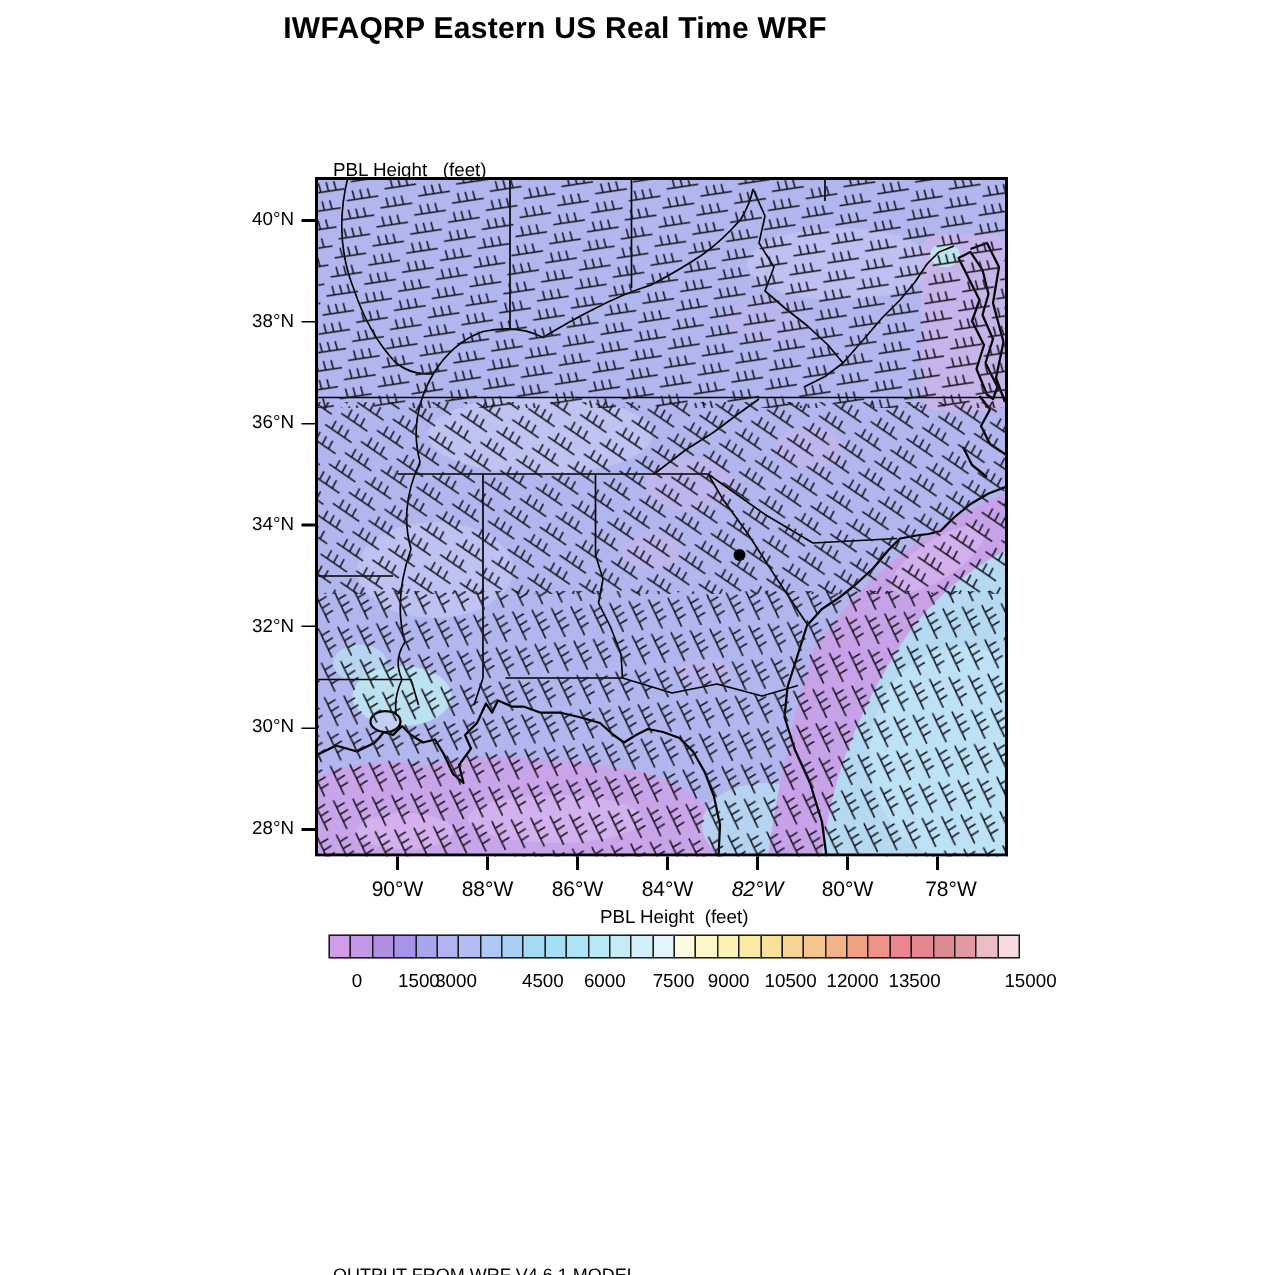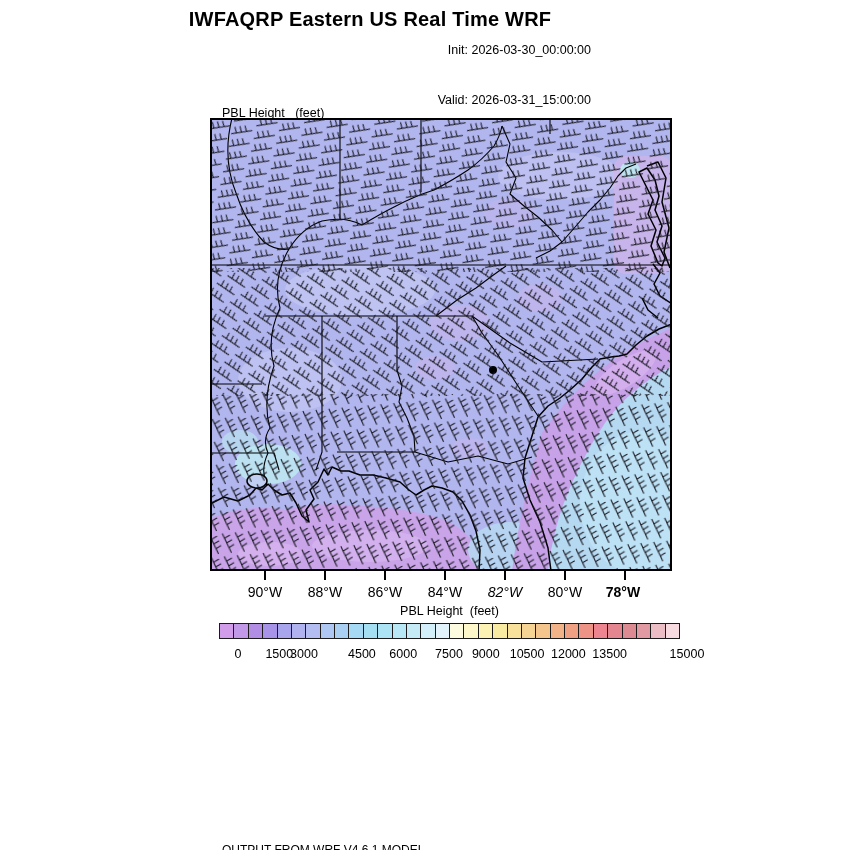--- a/index.html
+++ b/index.html
@@ -31,24 +31,20 @@
   .barbs{stroke:#17171f;stroke-width:1.05;fill:none;}
   .statelines{stroke:#000;stroke-width:1.1;fill:none;stroke-linejoin:round;}
   .coast{stroke:#000;stroke-width:1.5;fill:none;stroke-linejoin:round;}
 </style>
 </head>
 <body>
 
 <div class="page">
 
   <div class="title">IWFAQRP Eastern US Real Time WRF</div>
-  <div class="run-info">
-    <div>Init: 2026-03-30_00:00:00</div>
-    <div>Valid: 2026-03-31_15:00:00</div>
-  </div>
 
   <div class="field-labels">
     <div>PBL Height   (feet)</div>
     <div>Transport Winds   (kts)</div>
   </div>
 
   <div class="map-frame">
     <svg width="462" height="453" viewBox="0 0 462 453">
       <defs>
         <pattern id="pbN" width="23" height="13" patternUnits="userSpaceOnUse" patternTransform="rotate(12)">
@@ -146,35 +142,51 @@
 
         <rect x="-10" y="-6" width="482" height="160" fill="url(#pbN)"></rect>
         <rect x="-10" y="150" width="482" height="128" fill="url(#pbM)"></rect>
         <rect x="-10" y="276" width="482" height="183" fill="url(#pbS)"></rect>
       </g>
 
       <rect x="1" y="1" width="460" height="451" fill="none" stroke="#000" stroke-width="2"></rect>
     </svg>
   </div>
 
+  <div class="lat-axis">
+      <div class="lat-tick" style="top: 28.25px;"></div>
+      <div class="lat-label" style="top: 21px;">40°N</div>
+      <div class="lat-tick" style="top: 95.92px;"></div>
+      <div class="lat-label" style="top: 88.67px;">38°N</div>
+      <div class="lat-tick" style="top: 163.59px;"></div>
+      <div class="lat-label" style="top: 156.34px;">36°N</div>
+      <div class="lat-tick" style="top: 231.26px;"></div>
+      <div class="lat-label" style="top: 224.01px;">34°N</div>
+      <div class="lat-tick" style="top: 298.93px;"></div>
+      <div class="lat-label" style="top: 291.68px;">32°N</div>
+      <div class="lat-tick" style="top: 366.6px;"></div>
+      <div class="lat-label" style="top: 359.35px;">30°N</div>
+      <div class="lat-tick" style="top: 434.27px;"></div>
+      <div class="lat-label" style="top: 427.02px;">28°N</div>
+    </div>
   <div class="lon-axis">
       <div class="lon-tick" style="left: 54.25px;"></div>
       <div class="lon-label" style="left: 25px;">90°W</div>
       <div class="lon-tick" style="left: 114.25px;"></div>
       <div class="lon-label" style="left: 85px;">88°W</div>
       <div class="lon-tick" style="left: 174.25px;"></div>
       <div class="lon-label" style="left: 145px;">86°W</div>
       <div class="lon-tick" style="left: 234.25px;"></div>
       <div class="lon-label" style="left: 205px;">84°W</div>
       <div class="lon-tick" style="left: 294.25px;"></div>
       <div class="lon-label" style="left: 265px; font-style: italic;">82°W</div>
       <div class="lon-tick" style="left: 354.25px;"></div>
       <div class="lon-label" style="left: 325px;">80°W</div>
       <div class="lon-tick" style="left: 414.25px;"></div>
-      <div class="lon-label" style="left: 383px; font-weight: bold;">78°W</div>
+      <div class="lon-label" style="left: 394px;">78°W</div>
     </div>
 
   <div class="cbar-title">PBL Height  (feet)</div>
   <div class="cbar">
       <div class="cbar-cell" style="background: rgb(209, 156, 233);"></div>
       <div class="cbar-cell" style="background: rgb(194, 152, 232);"></div>
       <div class="cbar-cell" style="background: rgb(177, 142, 228);"></div>
       <div class="cbar-cell" style="background: rgb(167, 147, 232);"></div>
       <div class="cbar-cell" style="background: rgb(168, 165, 236);"></div>
       <div class="cbar-cell" style="background: rgb(177, 178, 240);"></div>

